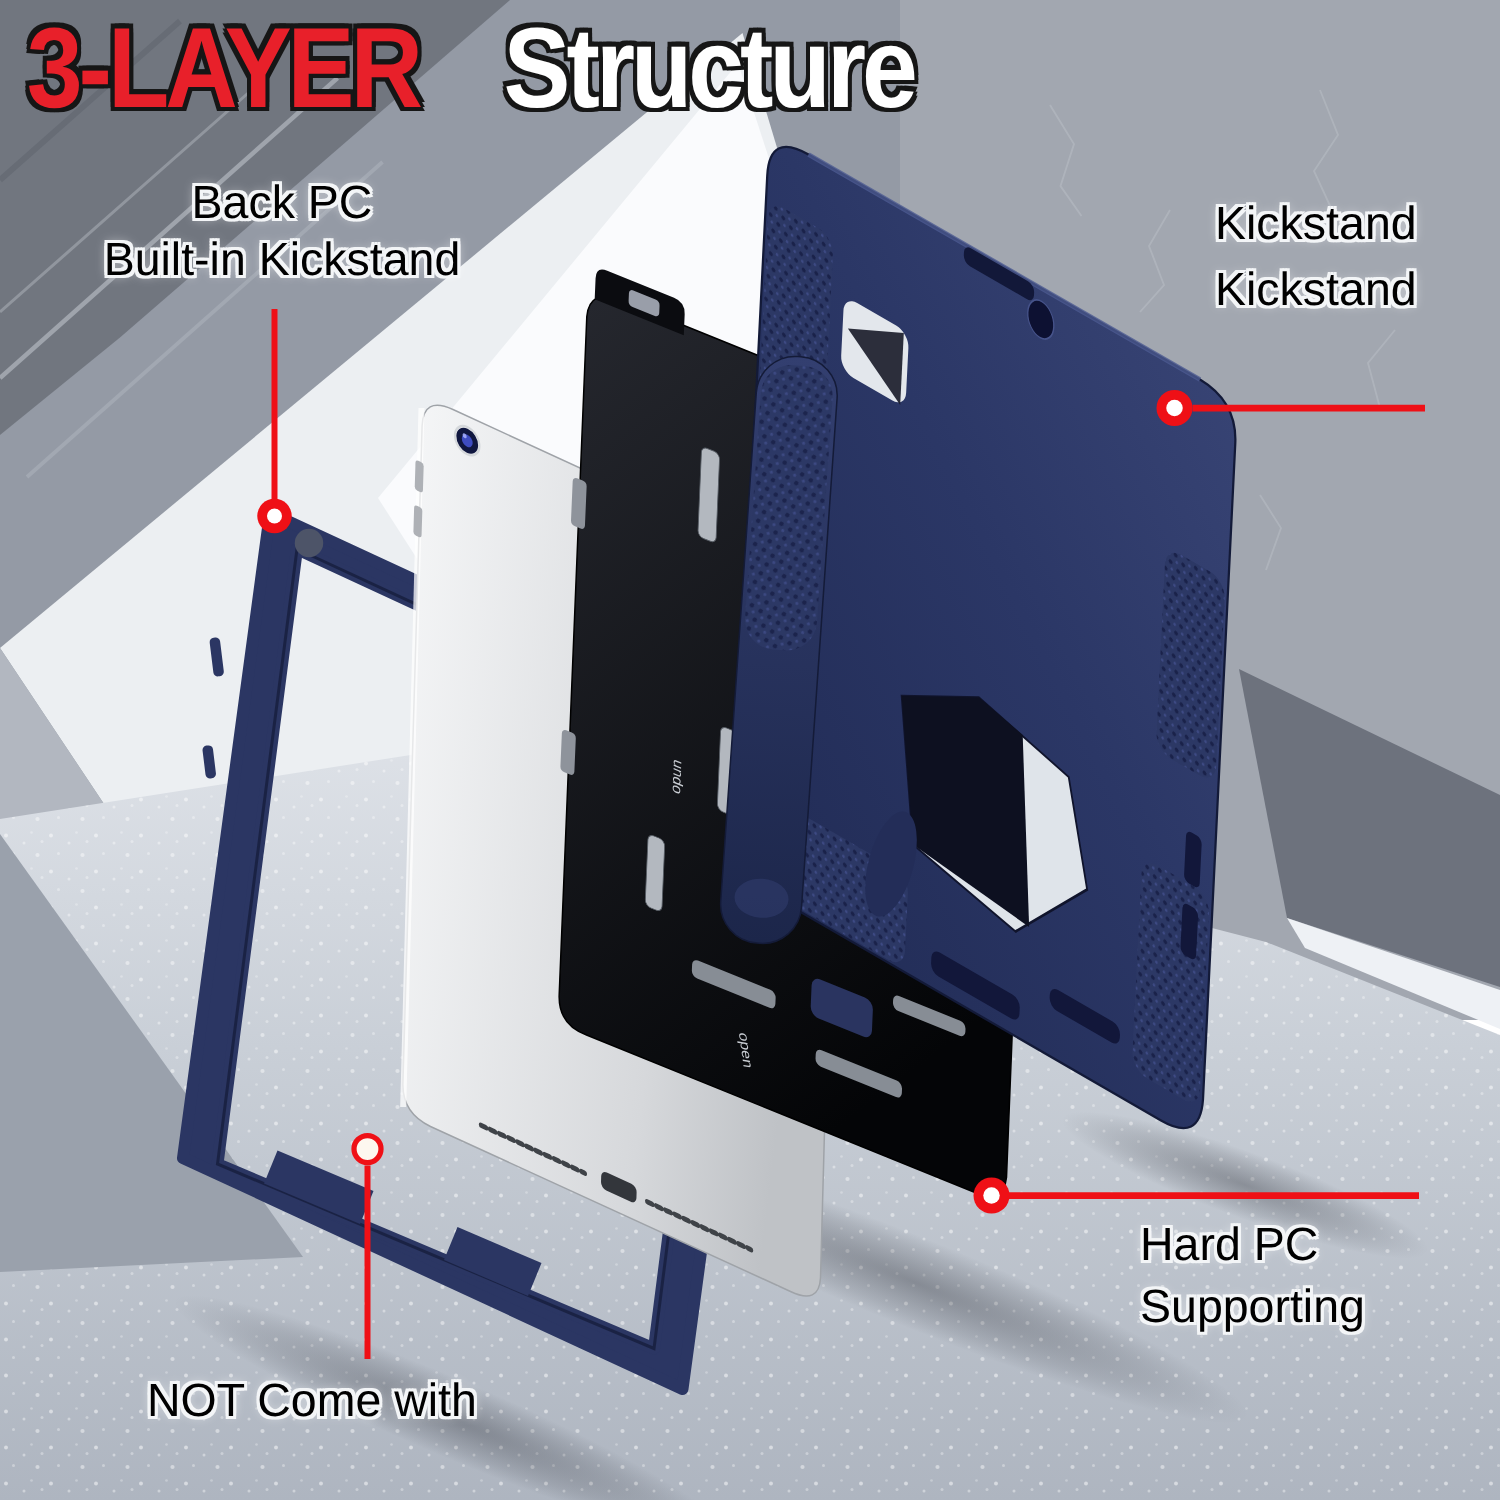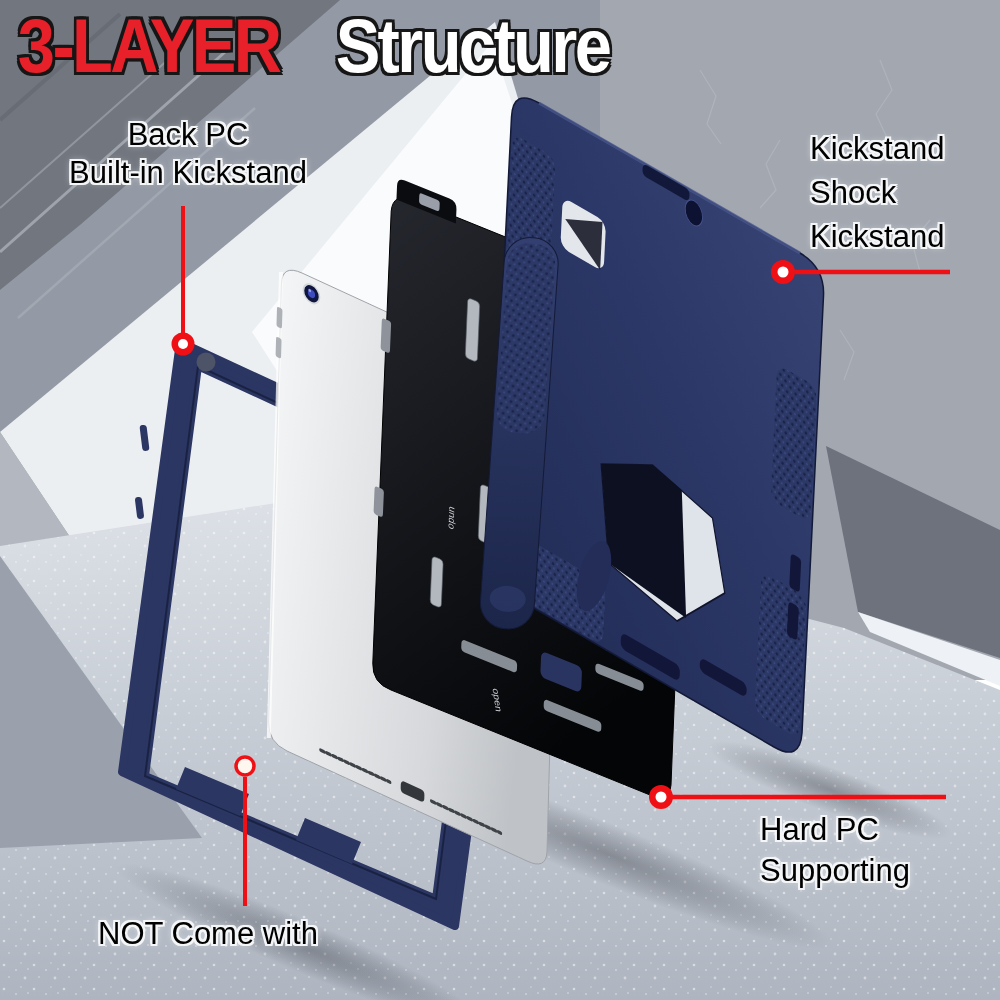--- a/index.html
+++ b/index.html
@@ -225,21 +225,20 @@
   <span class="title-word title-red">3-LAYER</span><span class="title-word title-white">Structure</span>
 </div>
 
 <div class="label lbl-back">
   <div>Back PC</div>
   <div>Built-in Kickstand</div>
 </div>
 
 <div class="label lbl-silicone">
   <div>Kickstand</div>
-  <div>Shock</div>
   <div>Kickstand</div>
 </div>
 
 <div class="label lbl-hard">
   <div>Hard PC</div>
   <div>Supporting</div>
 </div>
 
 <div class="label lbl-screen">
   <div>NOT Come with</div>

